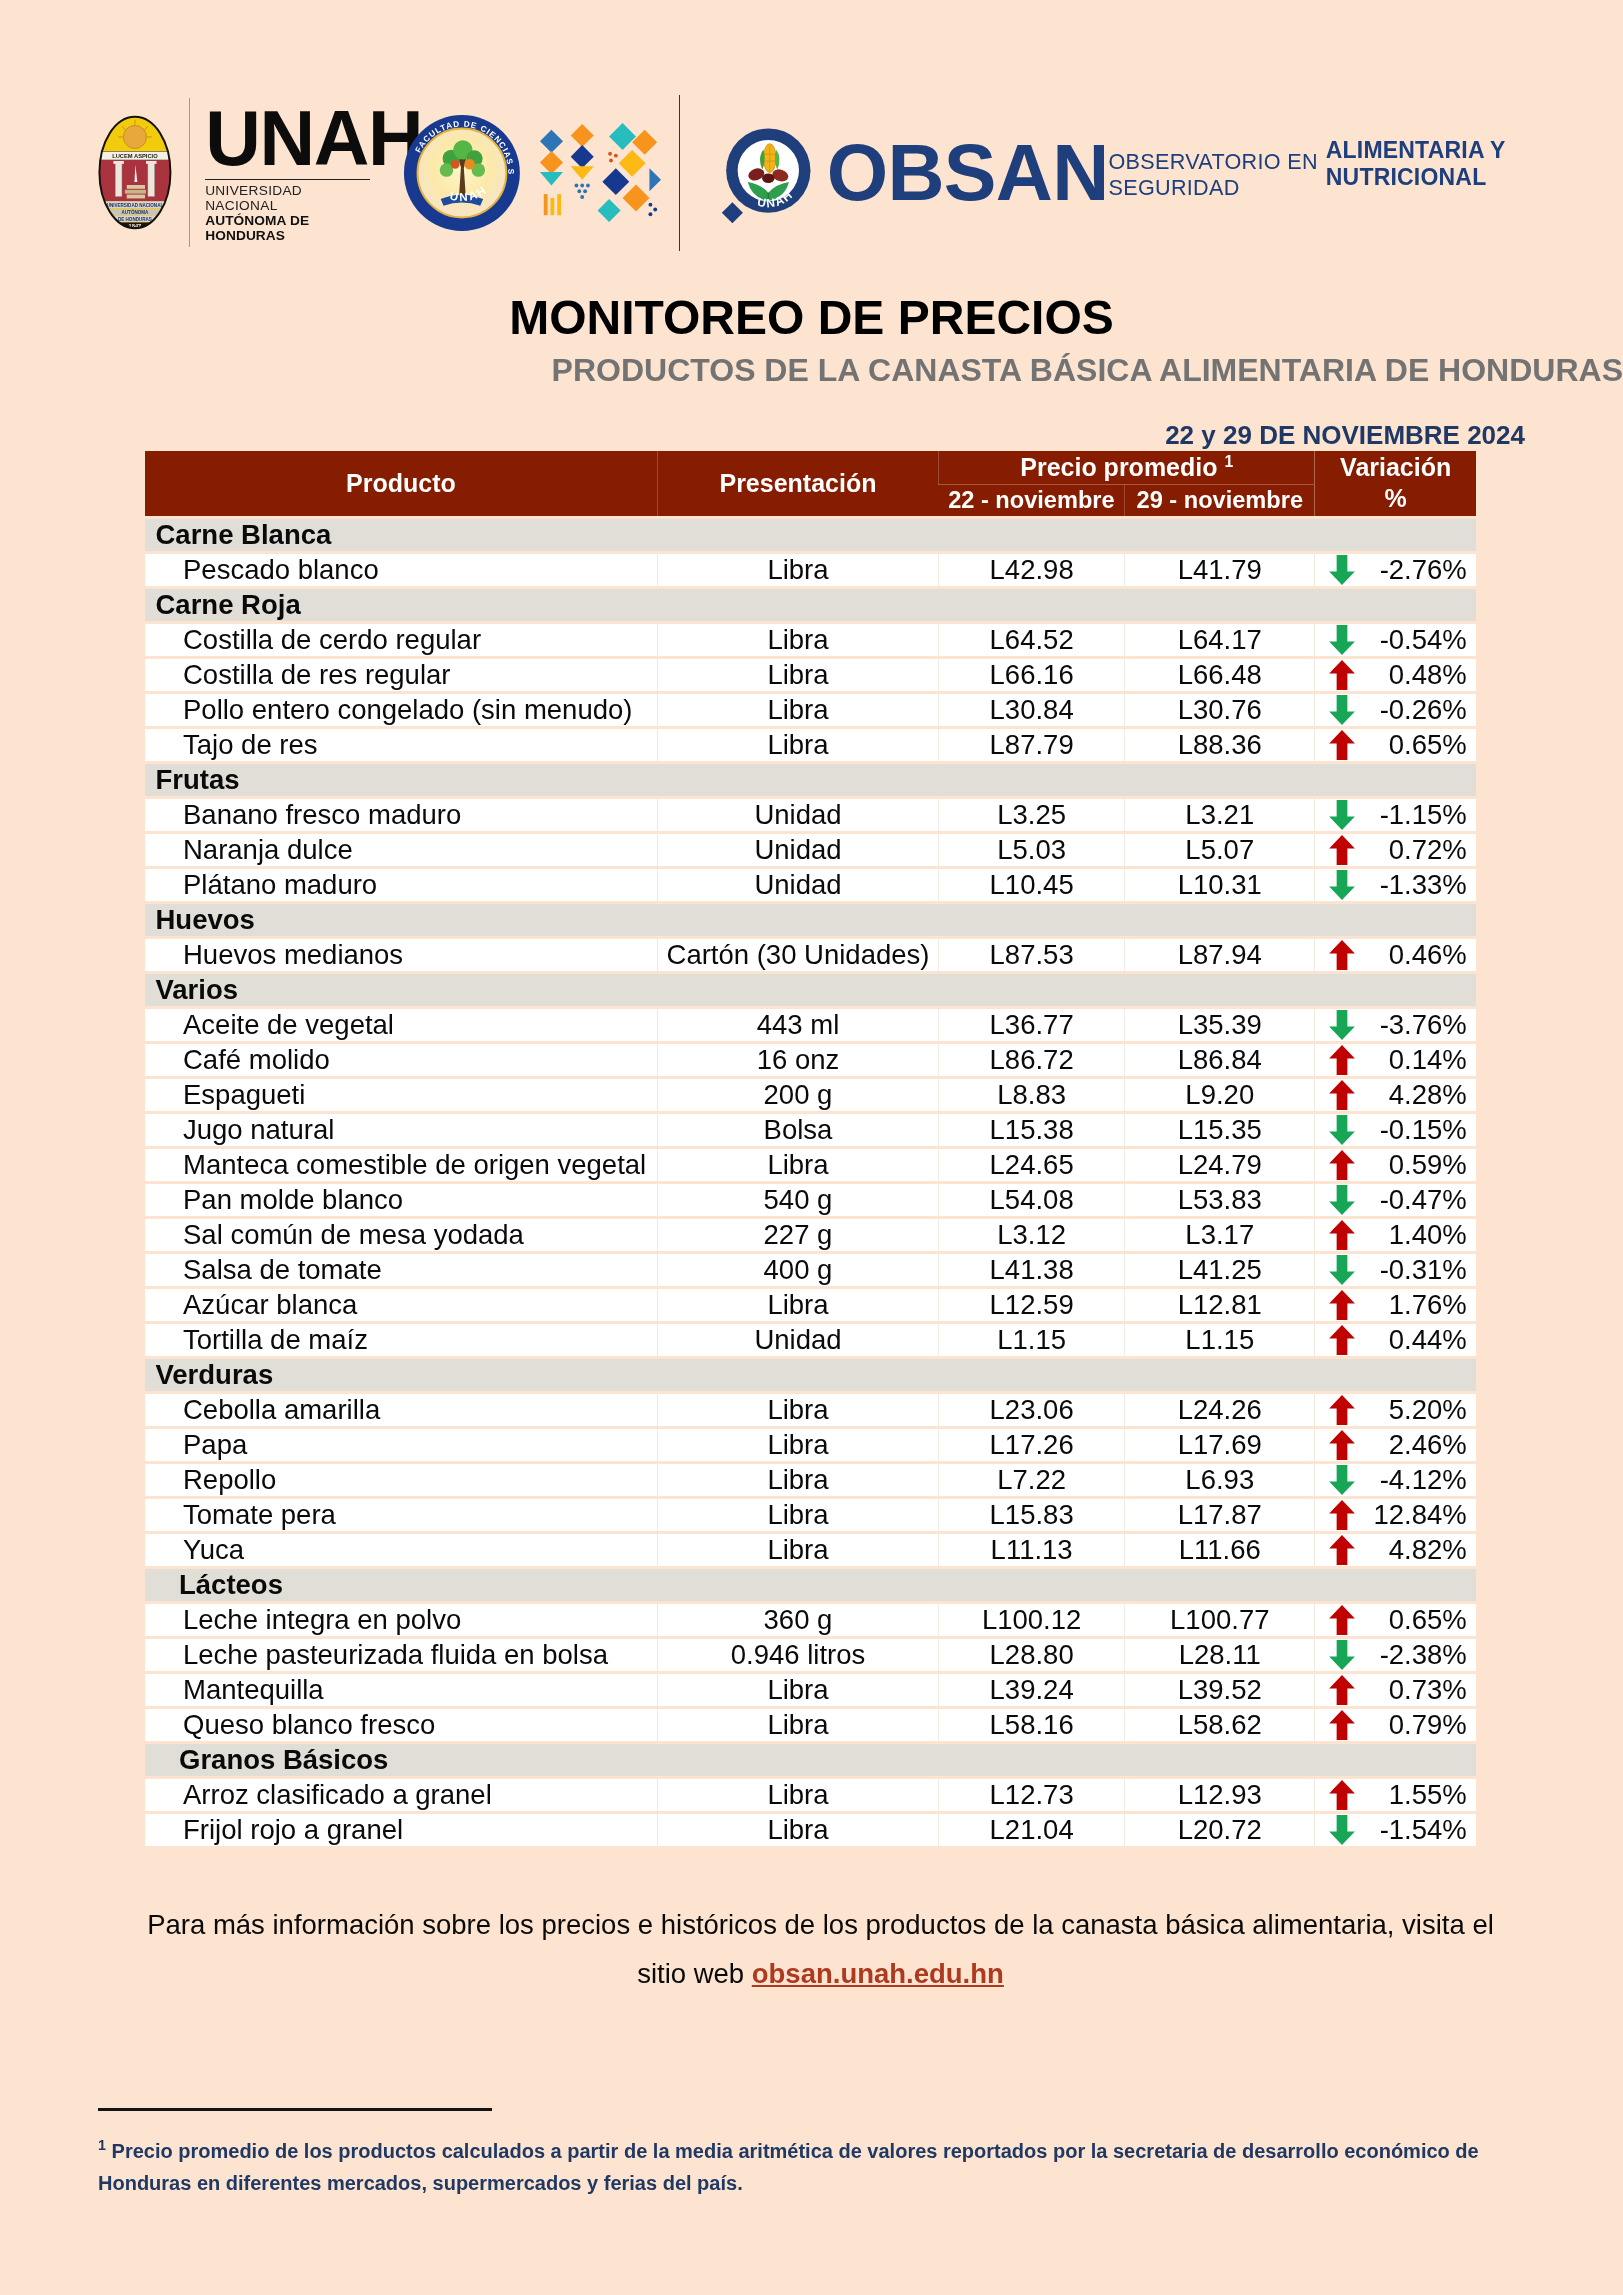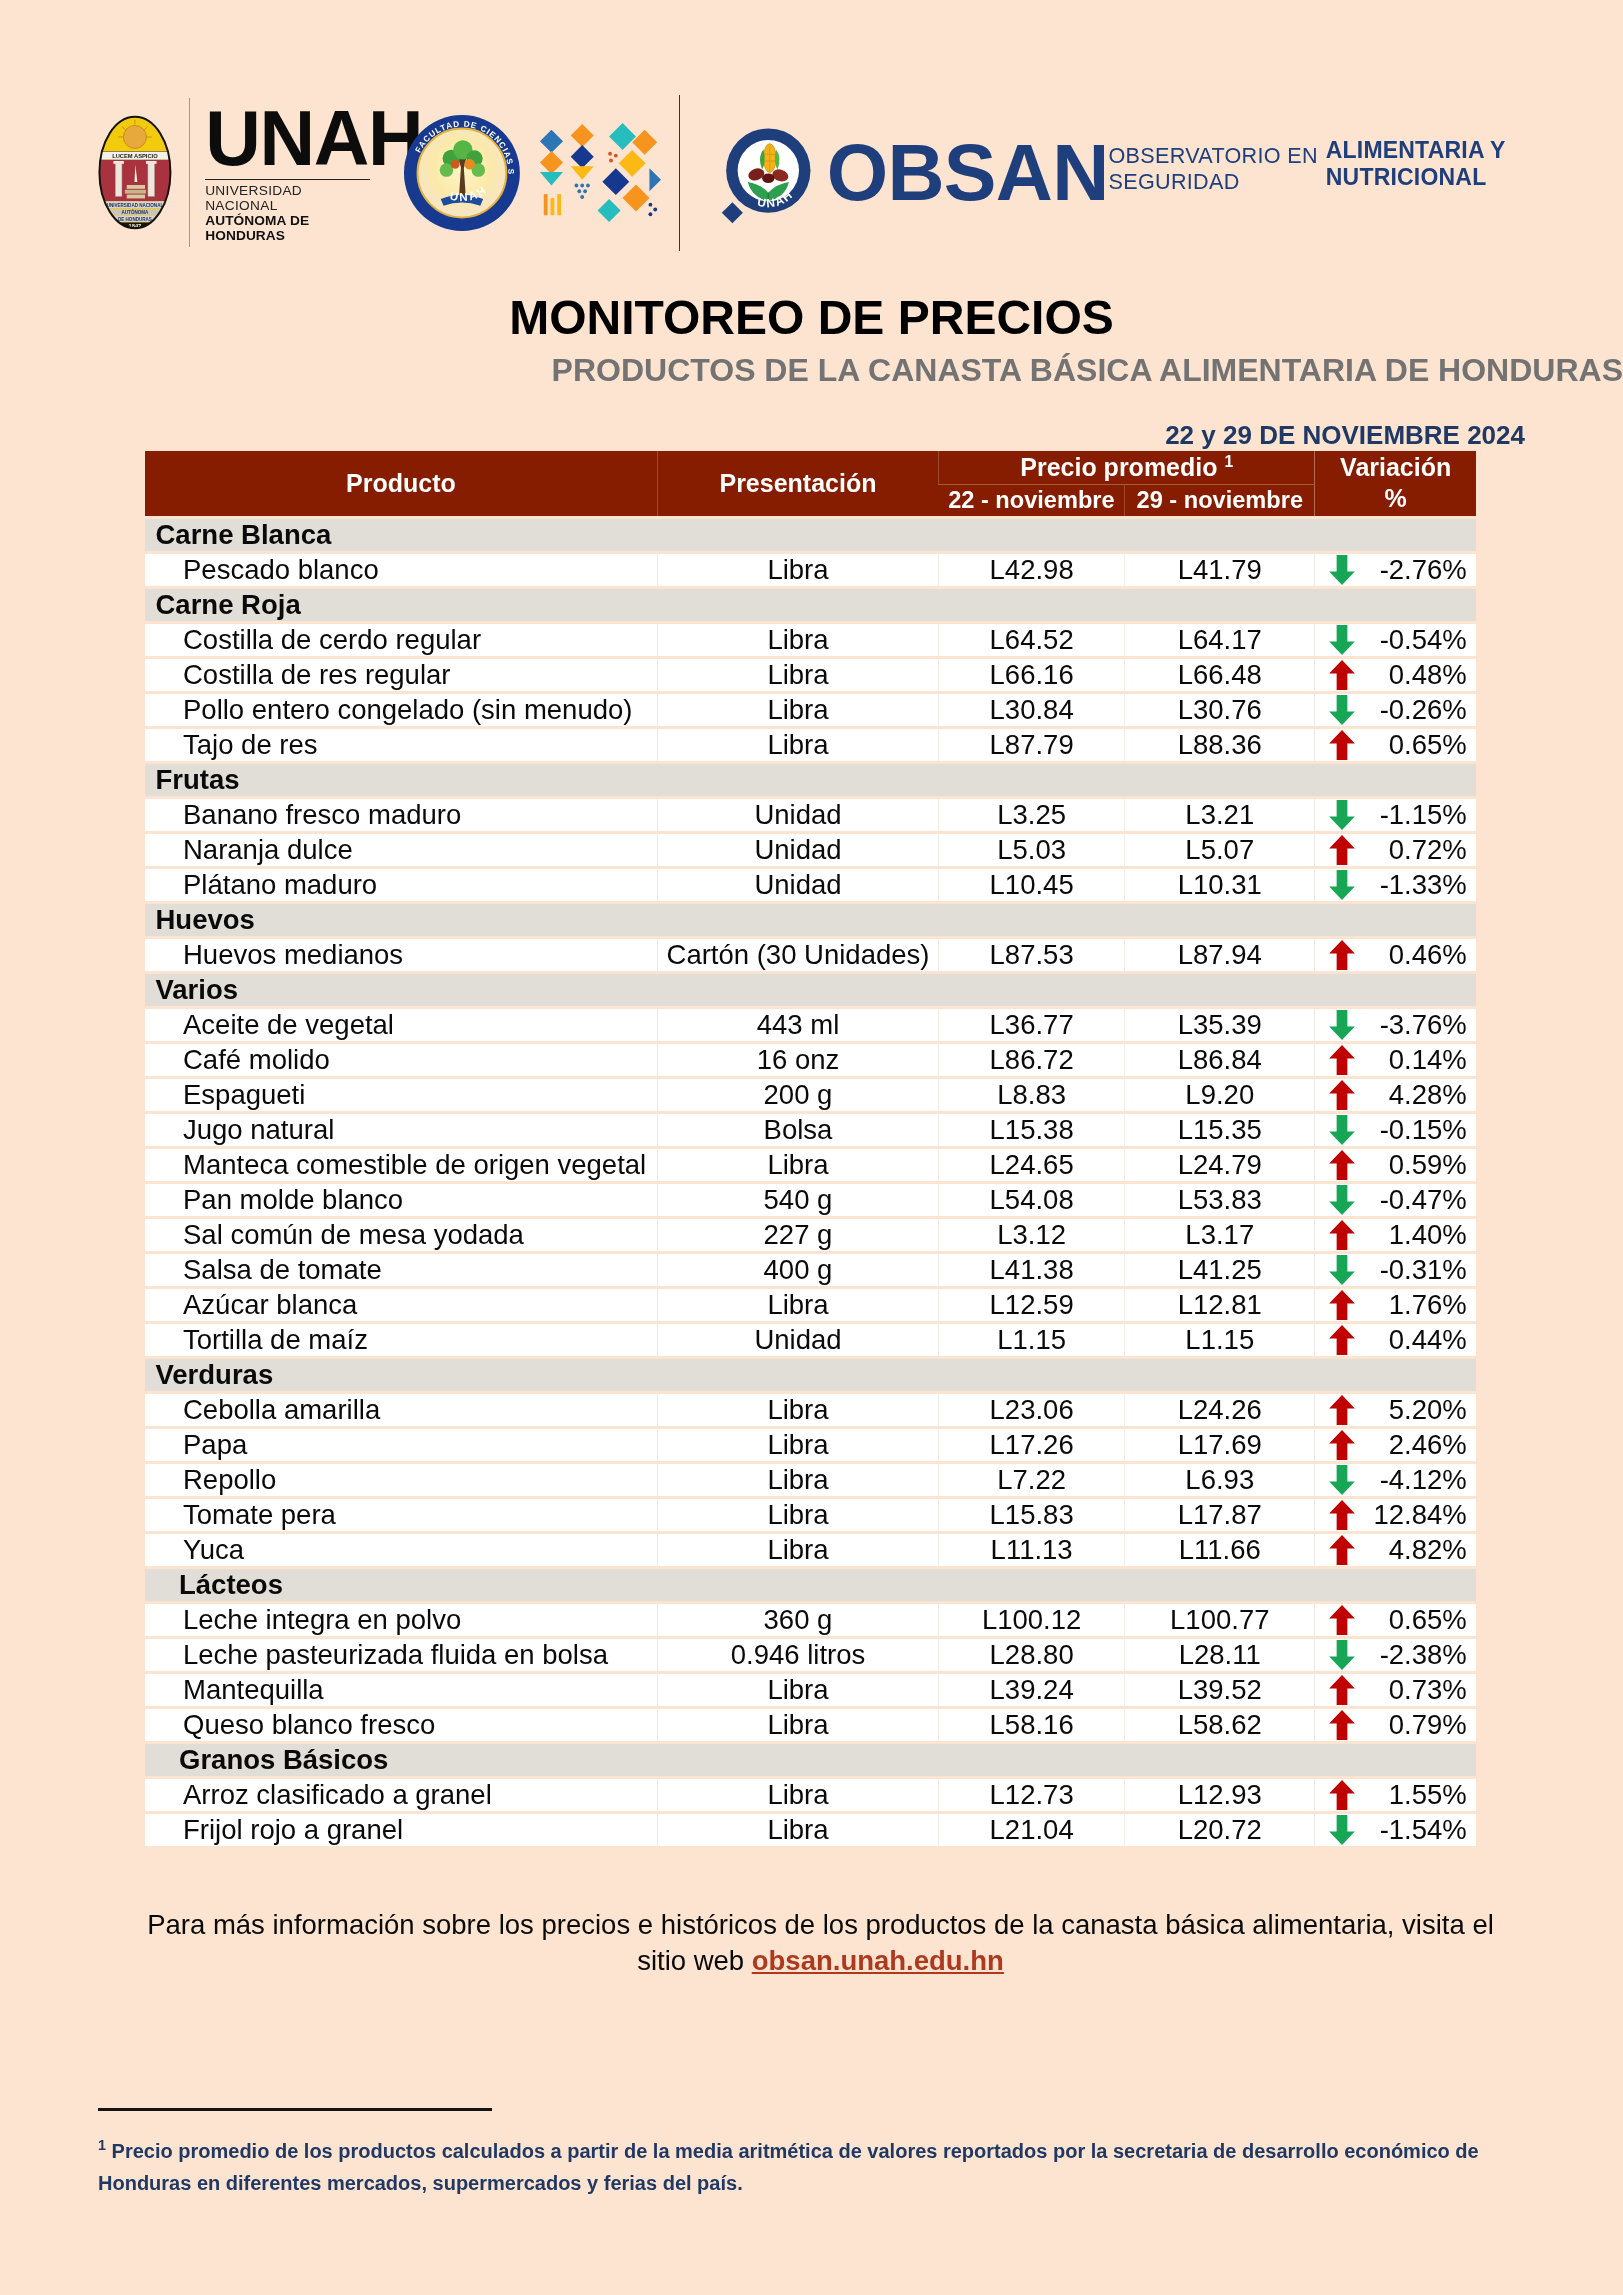--- a/index.html
+++ b/index.html
@@ -23,21 +23,21 @@
   .unah-sub{border-top:1.3px solid #222;margin-top:3.9px;padding-top:2.6px;width:165px;}
   .unah-sub .u1{font-size:13.7px;color:#222;letter-spacing:0.3px;}
   .unah-sub .u2{font-size:13.7px;font-weight:700;color:#111;letter-spacing:0.1px;}
   .iis-text{display:flex;flex-direction:column;width:196px;color:var(--navy);}
   .iis-text .t1{font-size:27.5px;font-weight:400;line-height:1.12;}
   .iis-text .t2,.iis-text .t3{font-size:29px;font-weight:700;line-height:1.12;}
   .iis-text .sub{margin-top:14.4px;color:var(--gray-subtext);font-size:19px;line-height:1.2;}
   .obsan-lockup{display:flex;align-items:center;margin-left:19.6px;}
   .obsan-text{display:flex;flex-direction:row;margin-left:7.9px;}
   .obsan-name{font-size:79px;font-weight:700;color:var(--obsan-navy);letter-spacing:-0.7px;line-height:0.9;}
-  .obsan-sub1{font-size:21.6px;color:var(--obsan-navy);margin-top:6px;letter-spacing:0.3px;}
+  .obsan-sub1{font-size:21.6px;color:var(--obsan-navy);margin-top:12px;letter-spacing:0.3px;}
   .obsan-sub2{font-size:23px;font-weight:700;color:var(--obsan-navy);letter-spacing:0.2px;}
 
   
   .page-title{position:absolute;top:290px;left:0;width:100%;text-align:center;font-size:48px;font-weight:700;color:#000;letter-spacing:0px;}
   .page-subtitle{position:absolute;top:352px;left:0;width:100%;text-align:right;font-size:32px;font-weight:700;color:#737373;}
   .date-line{position:absolute;top:420px;right:98px;font-size:26px;font-weight:700;color:var(--navy);}
 
   
   table.price-table{position:absolute;top:451px;left:145px;width:1331px;border-collapse:collapse;table-layout:fixed;}
   .price-table thead th{background:var(--maroon);color:var(--header-text);font-weight:700;font-size:25px;height:33px;vertical-align:middle;text-align:center;}
@@ -57,21 +57,21 @@
   tr.data-row td.c-pres{border-left:0.7px solid #efe9df;}
   tr.data-row td.c-p1,tr.data-row td.c-p2{border-left:0.7px solid #f3ece2;}
   tr.data-row td.c-var{border-left:0.7px solid #efe9df;}
   .var-wrap{display:flex;align-items:center;justify-content:space-between;padding:0 9.2px 0 11.8px;}
   .var-wrap .arrow-icon{display:inline-flex;width:30px;height:30px;}
   .var-wrap .arrow-icon svg{width:100%;height:100%;}
   .var-wrap .pct{font-size:27.5px;}
 
   
   .footer-info{position:absolute;top:1909px;left:0;width:100%;text-align:center;font-size:27.5px;color:#0a0a0a;padding-left:18px;}
-  .footer-info .l2{margin-top:4px;}
+  .footer-info .l2{margin-top:17px;}
   .footer-info a{color:var(--link-red);font-weight:700;text-decoration:underline;}
   .footnote-rule{position:absolute;top:2108px;left:98px;width:394px;height:2.6px;background:#141414;}
   .footnote{position:absolute;top:2134px;left:98px;width:1437px;font-size:20px;font-weight:700;color:var(--navy);line-height:1.6;}
   .footnote sup{font-size:14.4px;}
 </style>
 </head>
 <body>
 
 <div class="page">
 

